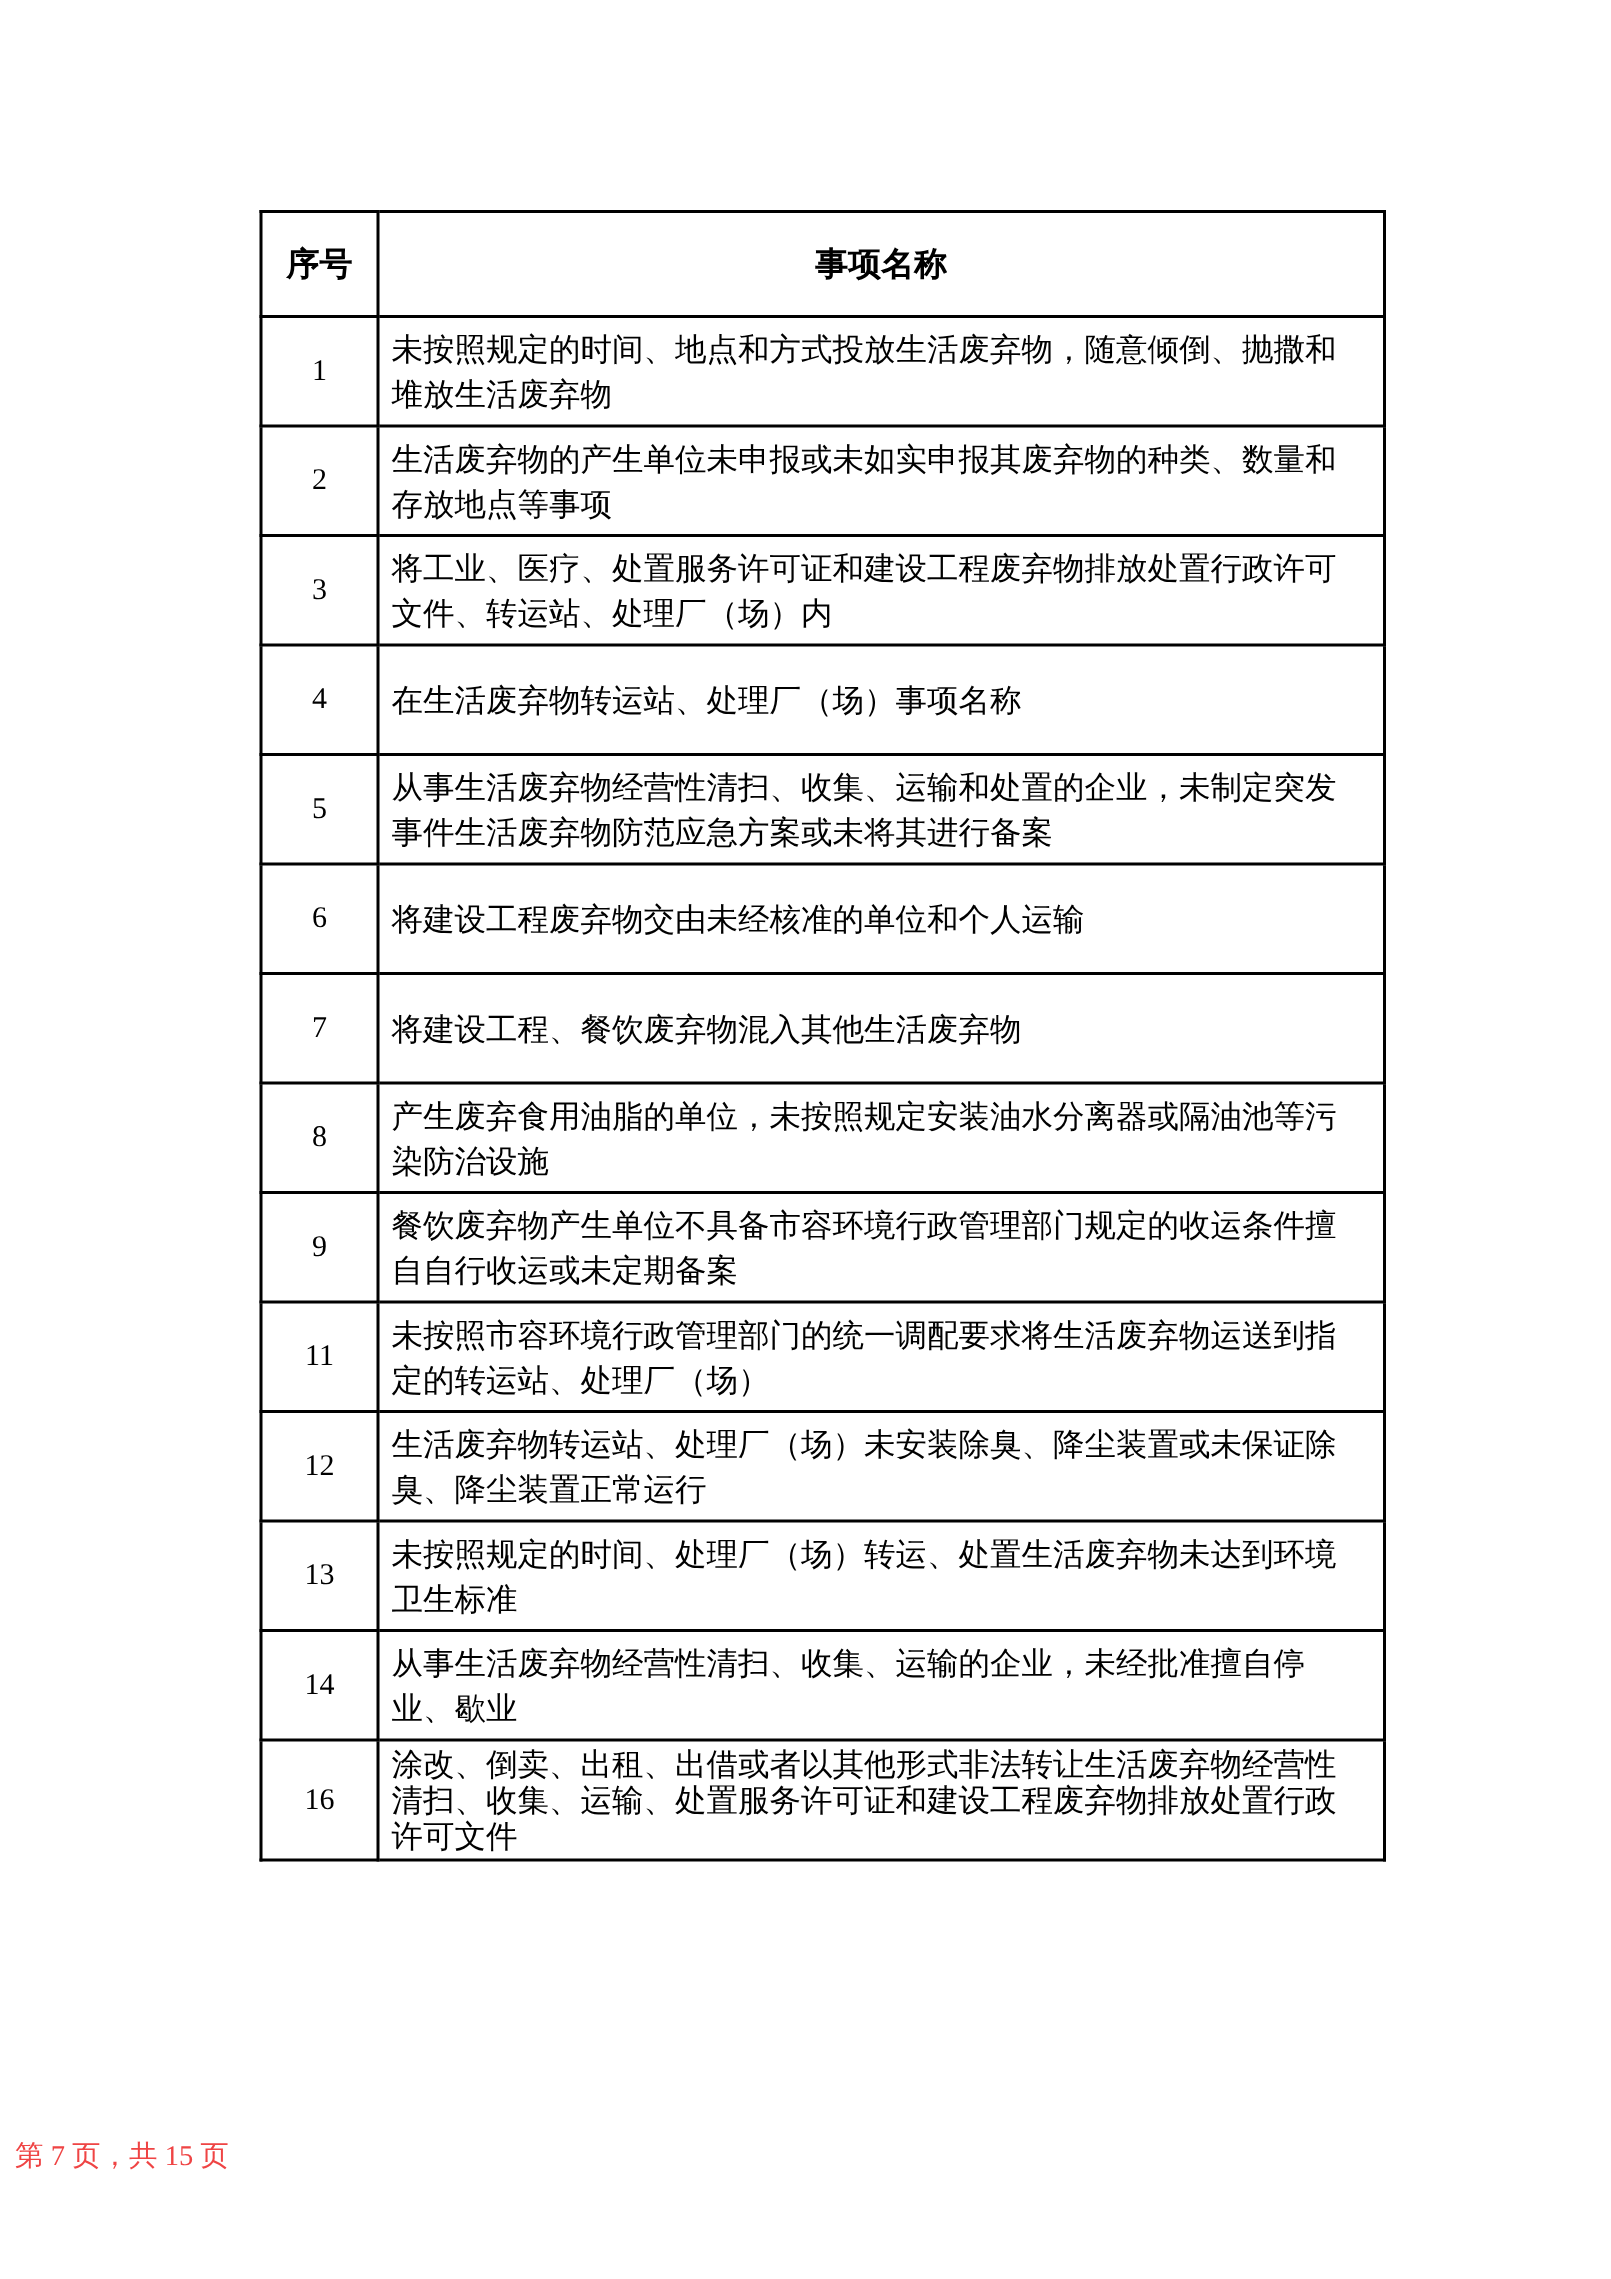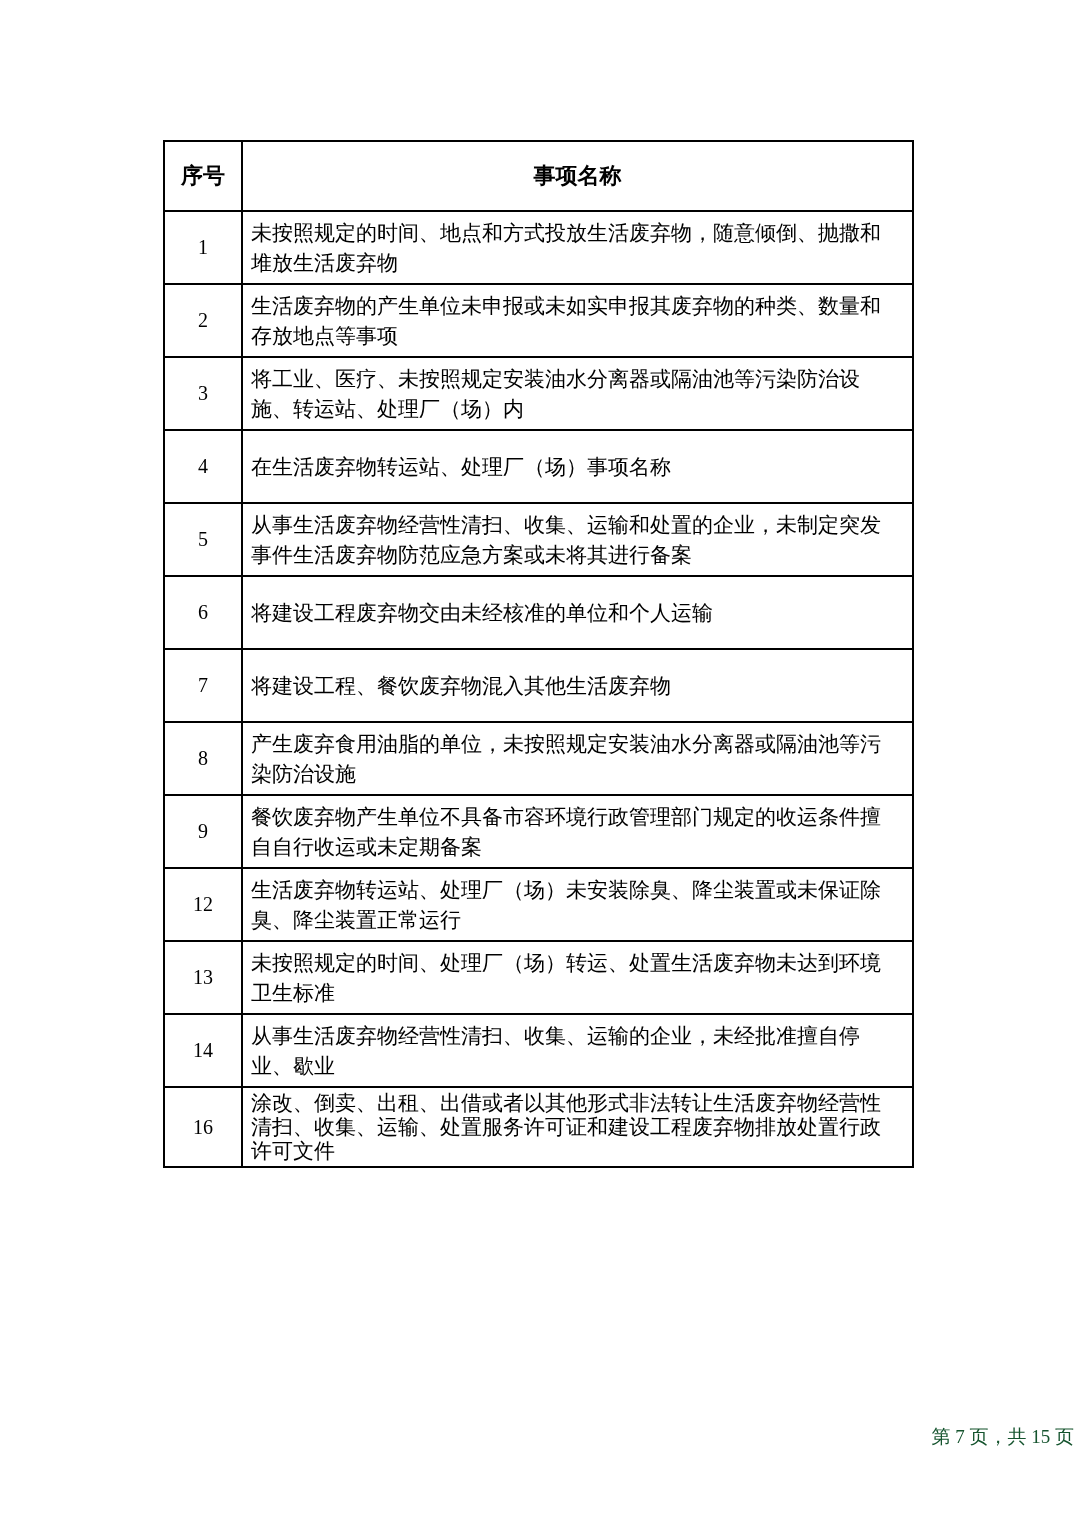--- a/index.html
+++ b/index.html
@@ -8,20 +8,21 @@
     width: 1074px;
     height: 1519px;
     background: #ffffff;
     color: #000000;
     font-family: "Liberation Serif", "DejaVu Serif", serif;
     position: relative;
   }
   .page {
     position: absolute;
     inset: 0;
+    margin-left: 10px;
   }
   table.items-table {
     position: absolute;
     left: 163px;
     top: 140px;
     width: 751px;
     border-collapse: collapse;
     table-layout: fixed;
   }
   .items-table th, .items-table td {
@@ -49,23 +50,23 @@
     line-height: 30px;
     padding: 3px 24px 3px 8px;
   }
   .items-table tbody tr:last-child { height: 76px; }
   .items-table tbody tr:last-child td.cell-name { line-height: 24px; }
   .page-footer {
     position: absolute;
     top: 1424px;
     left: 0;
     width: 100%;
-    text-align: right;
+    text-align: left;
     font-size: 19px;
-    color: #14532d;
+    color: #ef4444;
   }
 </style>
 </head>
 <body>
 
 <div class="page">
 
   <table class="items-table">
     <thead>
       <tr>
@@ -77,21 +78,21 @@
       <tr>
         <td class="cell-no">1</td>
         <td class="cell-name">未按照规定的时间、地点和方式投放生活废弃物，随意倾倒、抛撒和堆放生活废弃物</td>
       </tr>
       <tr>
         <td class="cell-no">2</td>
         <td class="cell-name">生活废弃物的产生单位未申报或未如实申报其废弃物的种类、数量和存放地点等事项</td>
       </tr>
       <tr>
         <td class="cell-no">3</td>
-        <td class="cell-name">将工业、医疗、未按照规定安装油水分离器或隔油池等污染防治设施、转运站、处理厂（场）内</td>
+        <td class="cell-name">将工业、医疗、处置服务许可证和建设工程废弃物排放处置行政许可文件、转运站、处理厂（场）内</td>
       </tr>
       <tr>
         <td class="cell-no">4</td>
         <td class="cell-name">在生活废弃物转运站、处理厂（场）事项名称</td>
       </tr>
       <tr>
         <td class="cell-no">5</td>
         <td class="cell-name">从事生活废弃物经营性清扫、收集、运输和处置的企业，未制定突发事件生活废弃物防范应急方案或未将其进行备案</td>
       </tr>
       <tr>
@@ -104,20 +105,24 @@
       </tr>
       <tr>
         <td class="cell-no">8</td>
         <td class="cell-name">产生废弃食用油脂的单位，未按照规定安装油水分离器或隔油池等污染防治设施</td>
       </tr>
       <tr>
         <td class="cell-no">9</td>
         <td class="cell-name">餐饮废弃物产生单位不具备市容环境行政管理部门规定的收运条件擅自自行收运或未定期备案</td>
       </tr>
       <tr>
+        <td class="cell-no">11</td>
+        <td class="cell-name">未按照市容环境行政管理部门的统一调配要求将生活废弃物运送到指定的转运站、处理厂（场）</td>
+      </tr>
+      <tr>
         <td class="cell-no">12</td>
         <td class="cell-name">生活废弃物转运站、处理厂（场）未安装除臭、降尘装置或未保证除臭、降尘装置正常运行</td>
       </tr>
       <tr>
         <td class="cell-no">13</td>
         <td class="cell-name">未按照规定的时间、处理厂（场）转运、处置生活废弃物未达到环境卫生标准</td>
       </tr>
       <tr>
         <td class="cell-no">14</td>
         <td class="cell-name">从事生活废弃物经营性清扫、收集、运输的企业，未经批准擅自停业、歇业</td>

